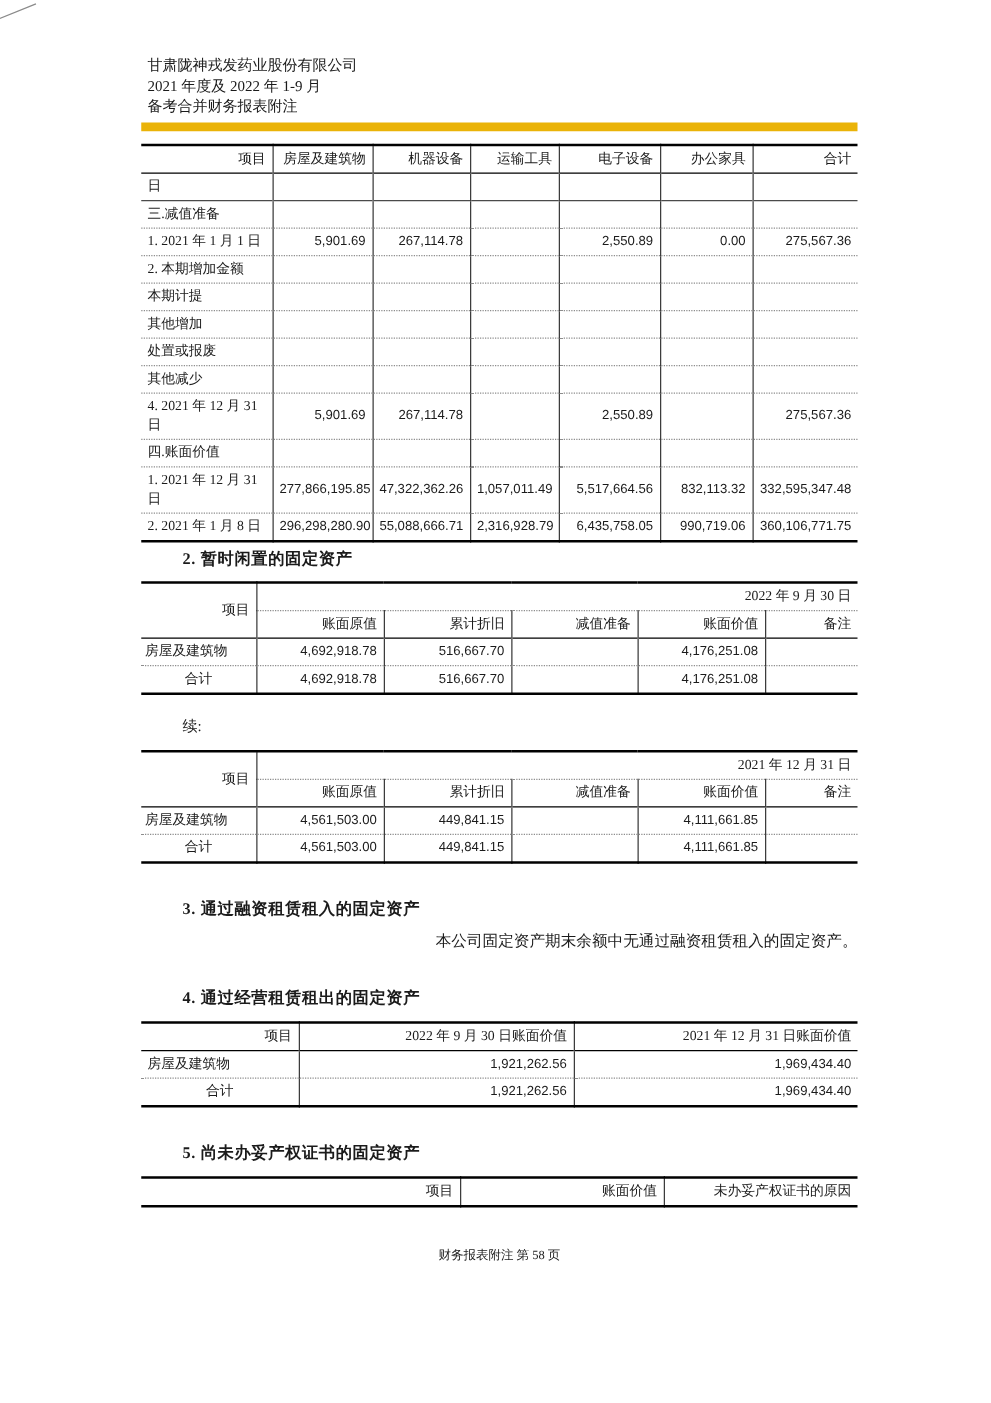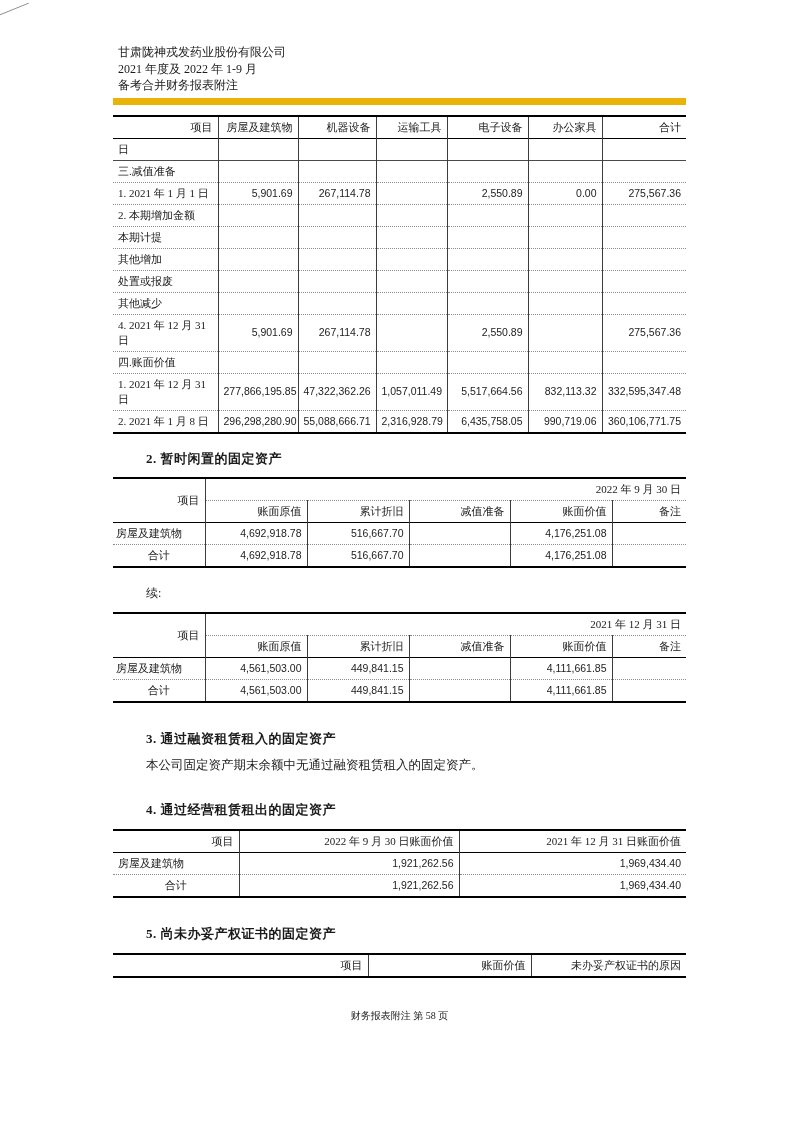--- a/index.html
+++ b/index.html
@@ -54,24 +54,24 @@
   
   .t-idle thead tr.period-row { border-bottom: 1px dotted #8d8d8d; }
   .t-idle thead tr.sub-head   { border-bottom: 1.5px solid #000; }
   .t-idle th, .t-idle td { padding: 3.5px 5px; }
   .t-idle td.lbl { padding-left: 3px; }
 
   .section-heading {
     font-size: 13px; font-weight: bold; margin-left: 33px;
     letter-spacing: 0.5px;
   }
-  #heading-idle { margin-top: 16px; margin-bottom: 9px; }
+  #heading-idle { margin-top: 4px; margin-bottom: 9px; }
   #continued-label { font-size: 12px; margin-left: 33px; margin-top: 17px; margin-bottom: 10px; }
   #heading-finance-lease { margin-top: 27px; }
-  .note-paragraph { font-size: 12.5px; margin-left: 33px; margin-top: 9px; }
+  .note-paragraph { font-size: 12.5px; margin-left: 33px; margin-top: 9px; text-align: right; }
   #heading-operating-lease { margin-top: 27px; margin-bottom: 10px; }
   .t-oplease th, .t-oplease td { padding: 4px 6px; }
   #heading-no-cert { margin-top: 27px; margin-bottom: 10px; }
   .t-nocert th { padding: 6px 5px; }
 
   .page-footer {
     text-align: center; font-size: 10px; margin-top: 31px;
   }
 </style>
 </head>

